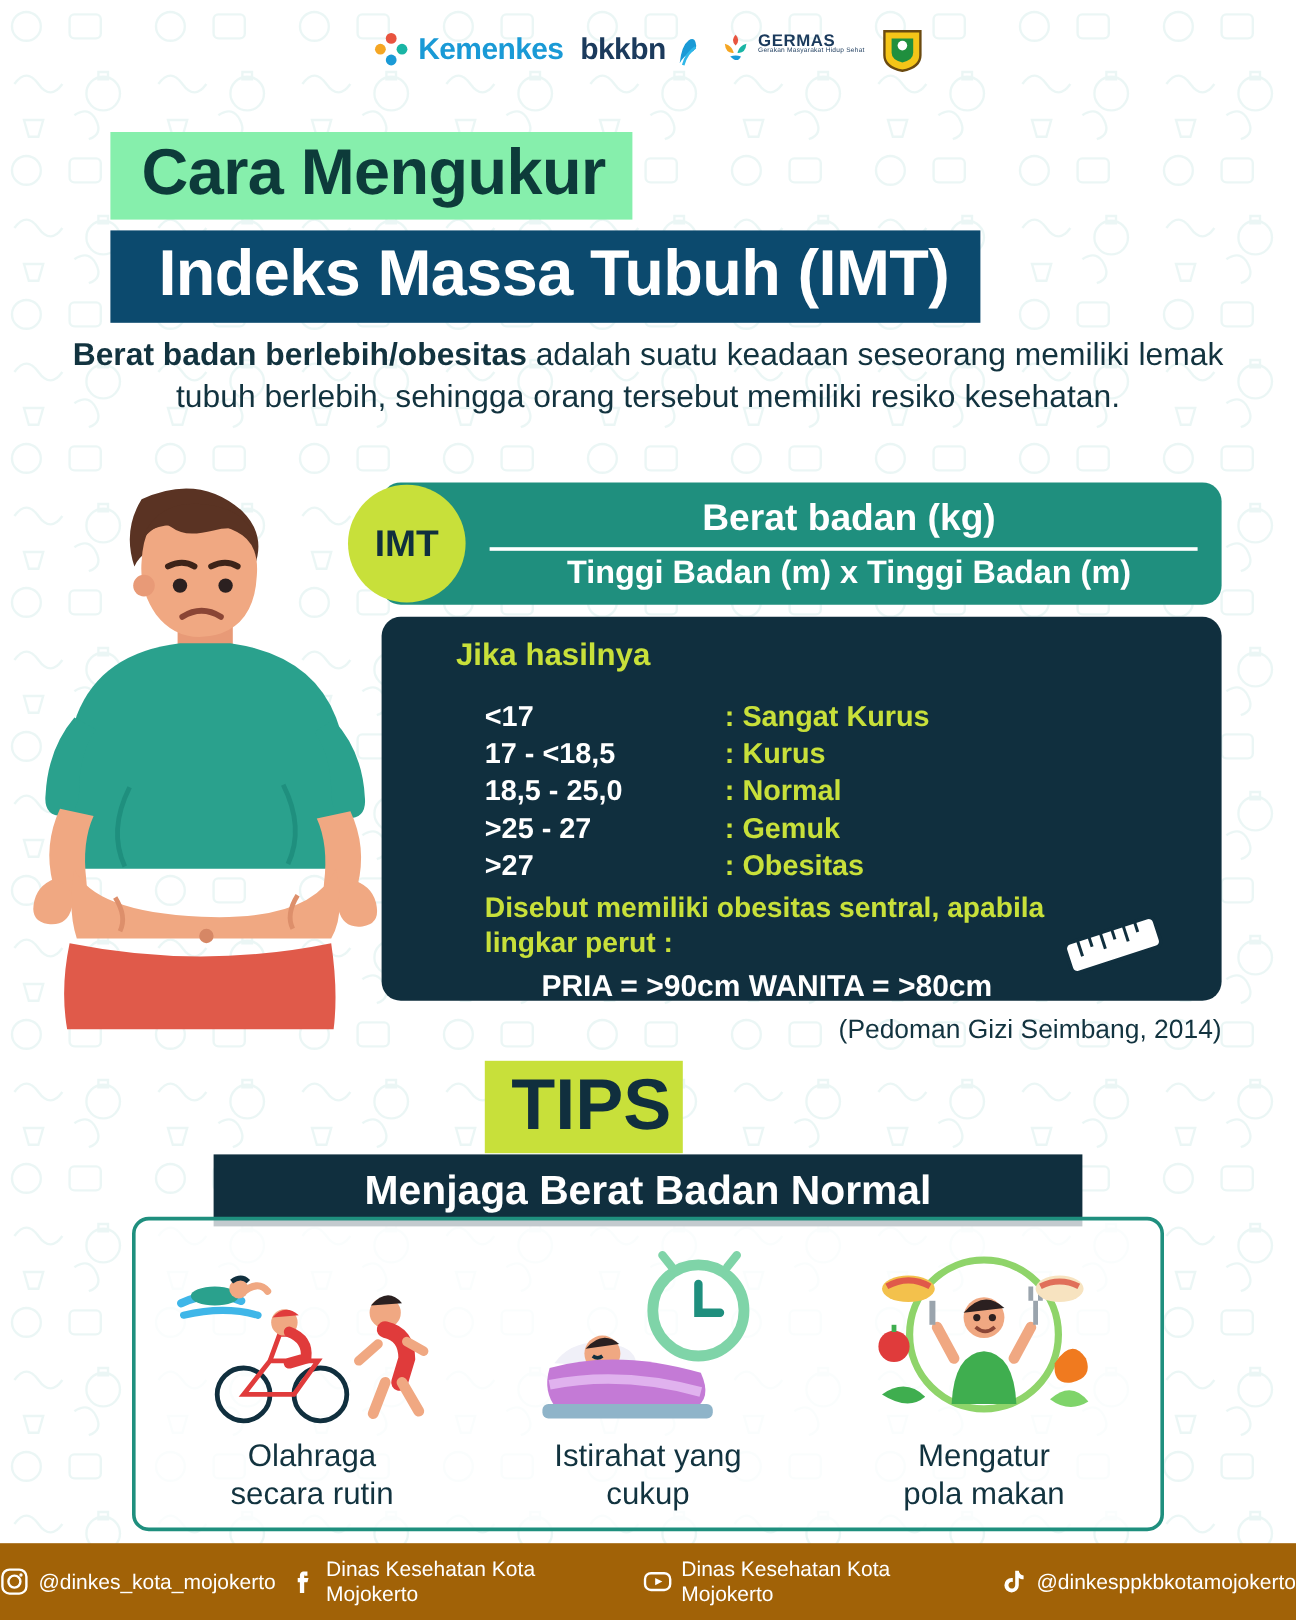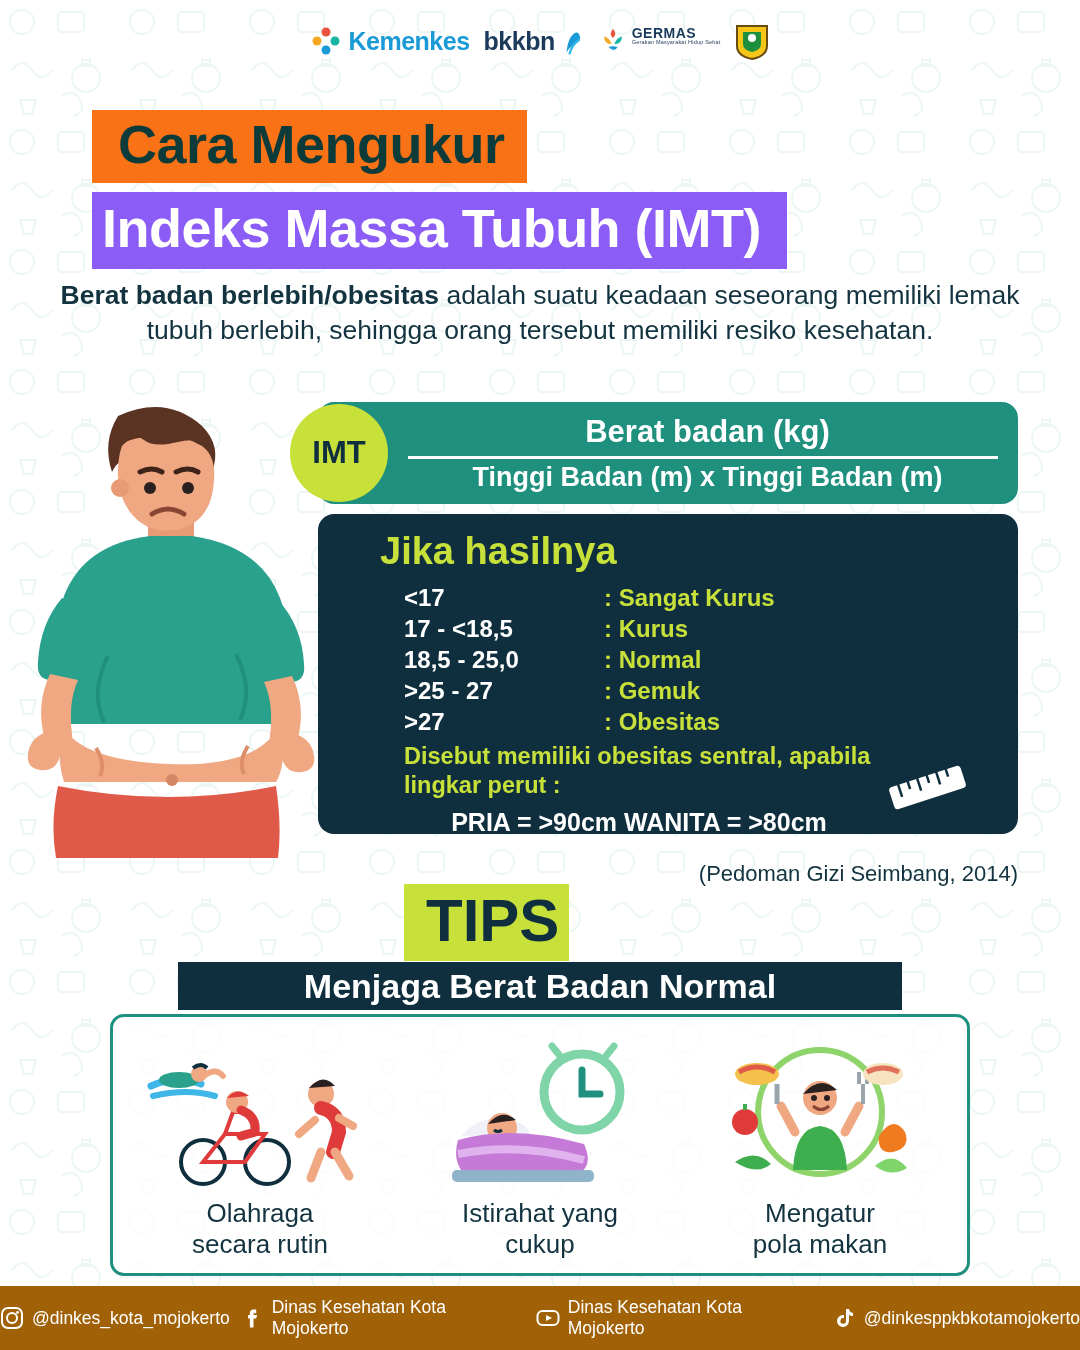--- a/index.html
+++ b/index.html
@@ -40,32 +40,32 @@
   .bkkbn-mark { width: 22px; height: 30px; }
   .germas-logo { display: flex; align-items: flex-start; gap: 4px; }
   .germas-text { line-height: 1; }
   .germas-title { font-size: 14px; font-weight: bold; color: #1b3a5c; letter-spacing: 0.5px; }
   .germas-sub { font-size: 5.5px; color: #1b3a5c; letter-spacing: 0.2px; }
   .kota-logo { width: 34px; height: 38px; }
 
   
   #title-1 {
     position: absolute; left: 92px; top: 110px;
-    background: #f97316;
+    background: #86efac;
     padding: 6px 22px 10px 26px;
     display: inline-block;
   }
   #title-1 span {
     font-size: 54px; font-weight: bold; color: #0d3b3a; letter-spacing: -0.5px;
     line-height: 1.05;
   }
   #title-2 {
     position: absolute; left: 92px; top: 192px;
-    background: #8b5cf6;
-    padding: 8px 26px 12px 10px;
+    background: #0c4a6e;
+    padding: 8px 26px 12px 40px;
     display: inline-block;
   }
   #title-2 span {
     font-size: 54px; font-weight: bold; color: #ffffff; letter-spacing: -0.5px;
     line-height: 1.05;
   }
 
   
   #intro {
     position: absolute; left: 60px; top: 278px; width: 960px;
@@ -103,56 +103,56 @@
 
   
   #results-card {
     position: absolute; left: 318px; top: 514px;
     width: 700px; height: 320px;
     background: #102f3e;
     border-radius: 16px;
   }
   #results-title {
     position: absolute; left: 380px; top: 530px;
-    font-size: 38px; font-weight: bold; color: #c8e03a;
+    font-size: 26px; font-weight: bold; color: #c8e03a;
   }
   .res-row {
     position: absolute; left: 404px;
     font-size: 24px; font-weight: bold; color: #ffffff;
     white-space: nowrap;
   }
   .res-val { display: inline-block; width: 200px; }
   .res-lbl { color: #c8e03a; }
   #central-note {
     position: absolute; left: 404px; top: 742px; width: 470px;
     font-size: 23.5px; font-weight: bold; color: #c8e03a; line-height: 1.25;
   }
   #central-values {
     position: absolute; left: 404px; top: 808px; width: 470px;
     text-align: center;
     font-size: 25px; font-weight: bold; color: #ffffff;
   }
   #tape-icon { position: absolute; left: 884px; top: 756px; width: 92px; height: 72px; }
   #source-note {
     position: absolute; left: 560px; top: 845px; width: 458px;
-    text-align: right; font-size: 22px; color: #12333f; margin-top: 16px;
+    text-align: right; font-size: 22px; color: #12333f;
   }
 
   
   #character { position: absolute; left: 0px; top: 388px; width: 330px; height: 470px; }
 
   
   #tips-title {
     position: absolute; left: 404px; top: 884px;
     background: #c8e03a; padding: 2px 10px 6px 22px;
   }
   #tips-title span { font-size: 60px; font-weight: bold; color: #102f3e; letter-spacing: 0px; }
   #tips-sub {
     position: absolute; left: 178px; top: 962px;
-    width: 724px; height: 48px;
+    width: 724px; height: 60px;
     background: #102f3e;
     display: flex; align-items: center; justify-content: center;
   }
   #tips-sub span { font-size: 34px; font-weight: bold; color: #ffffff; }
   #tips-box {
     position: absolute; left: 110px; top: 1014px;
     width: 860px; height: 262px;
     border: 3px solid #1f8f7e; border-radius: 14px;
     background: rgba(255,255,255,0.75);
   }

